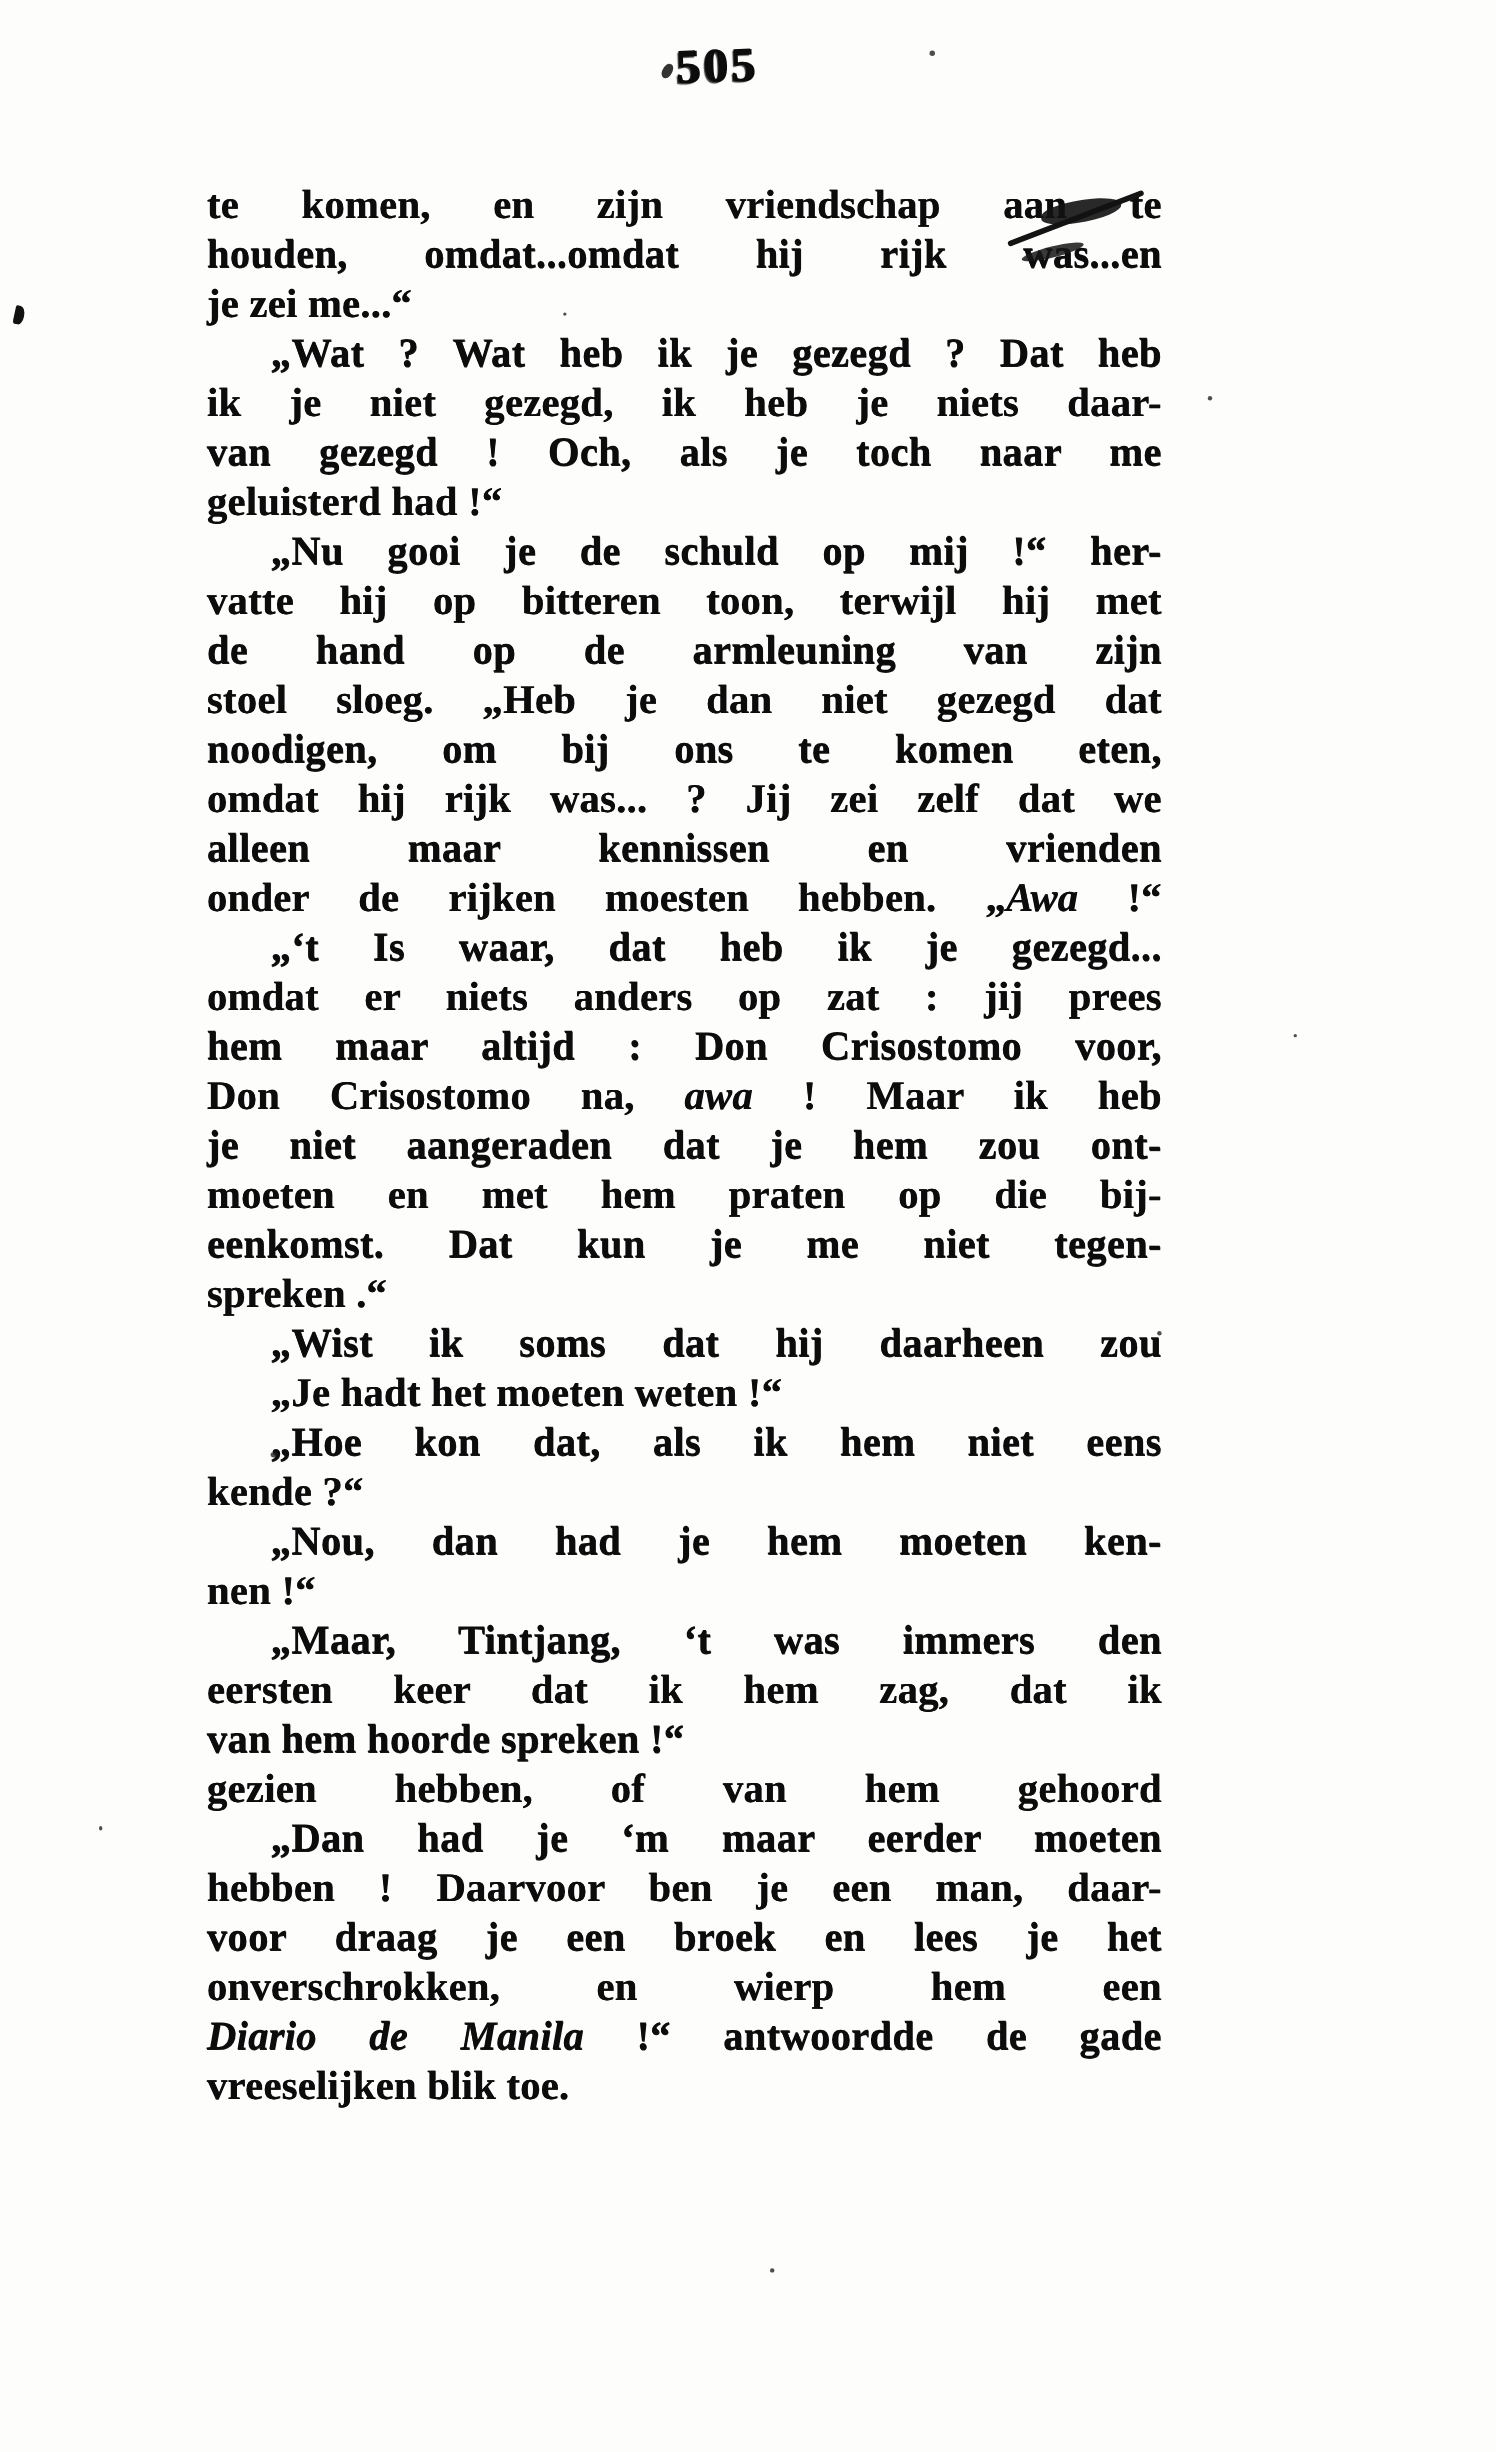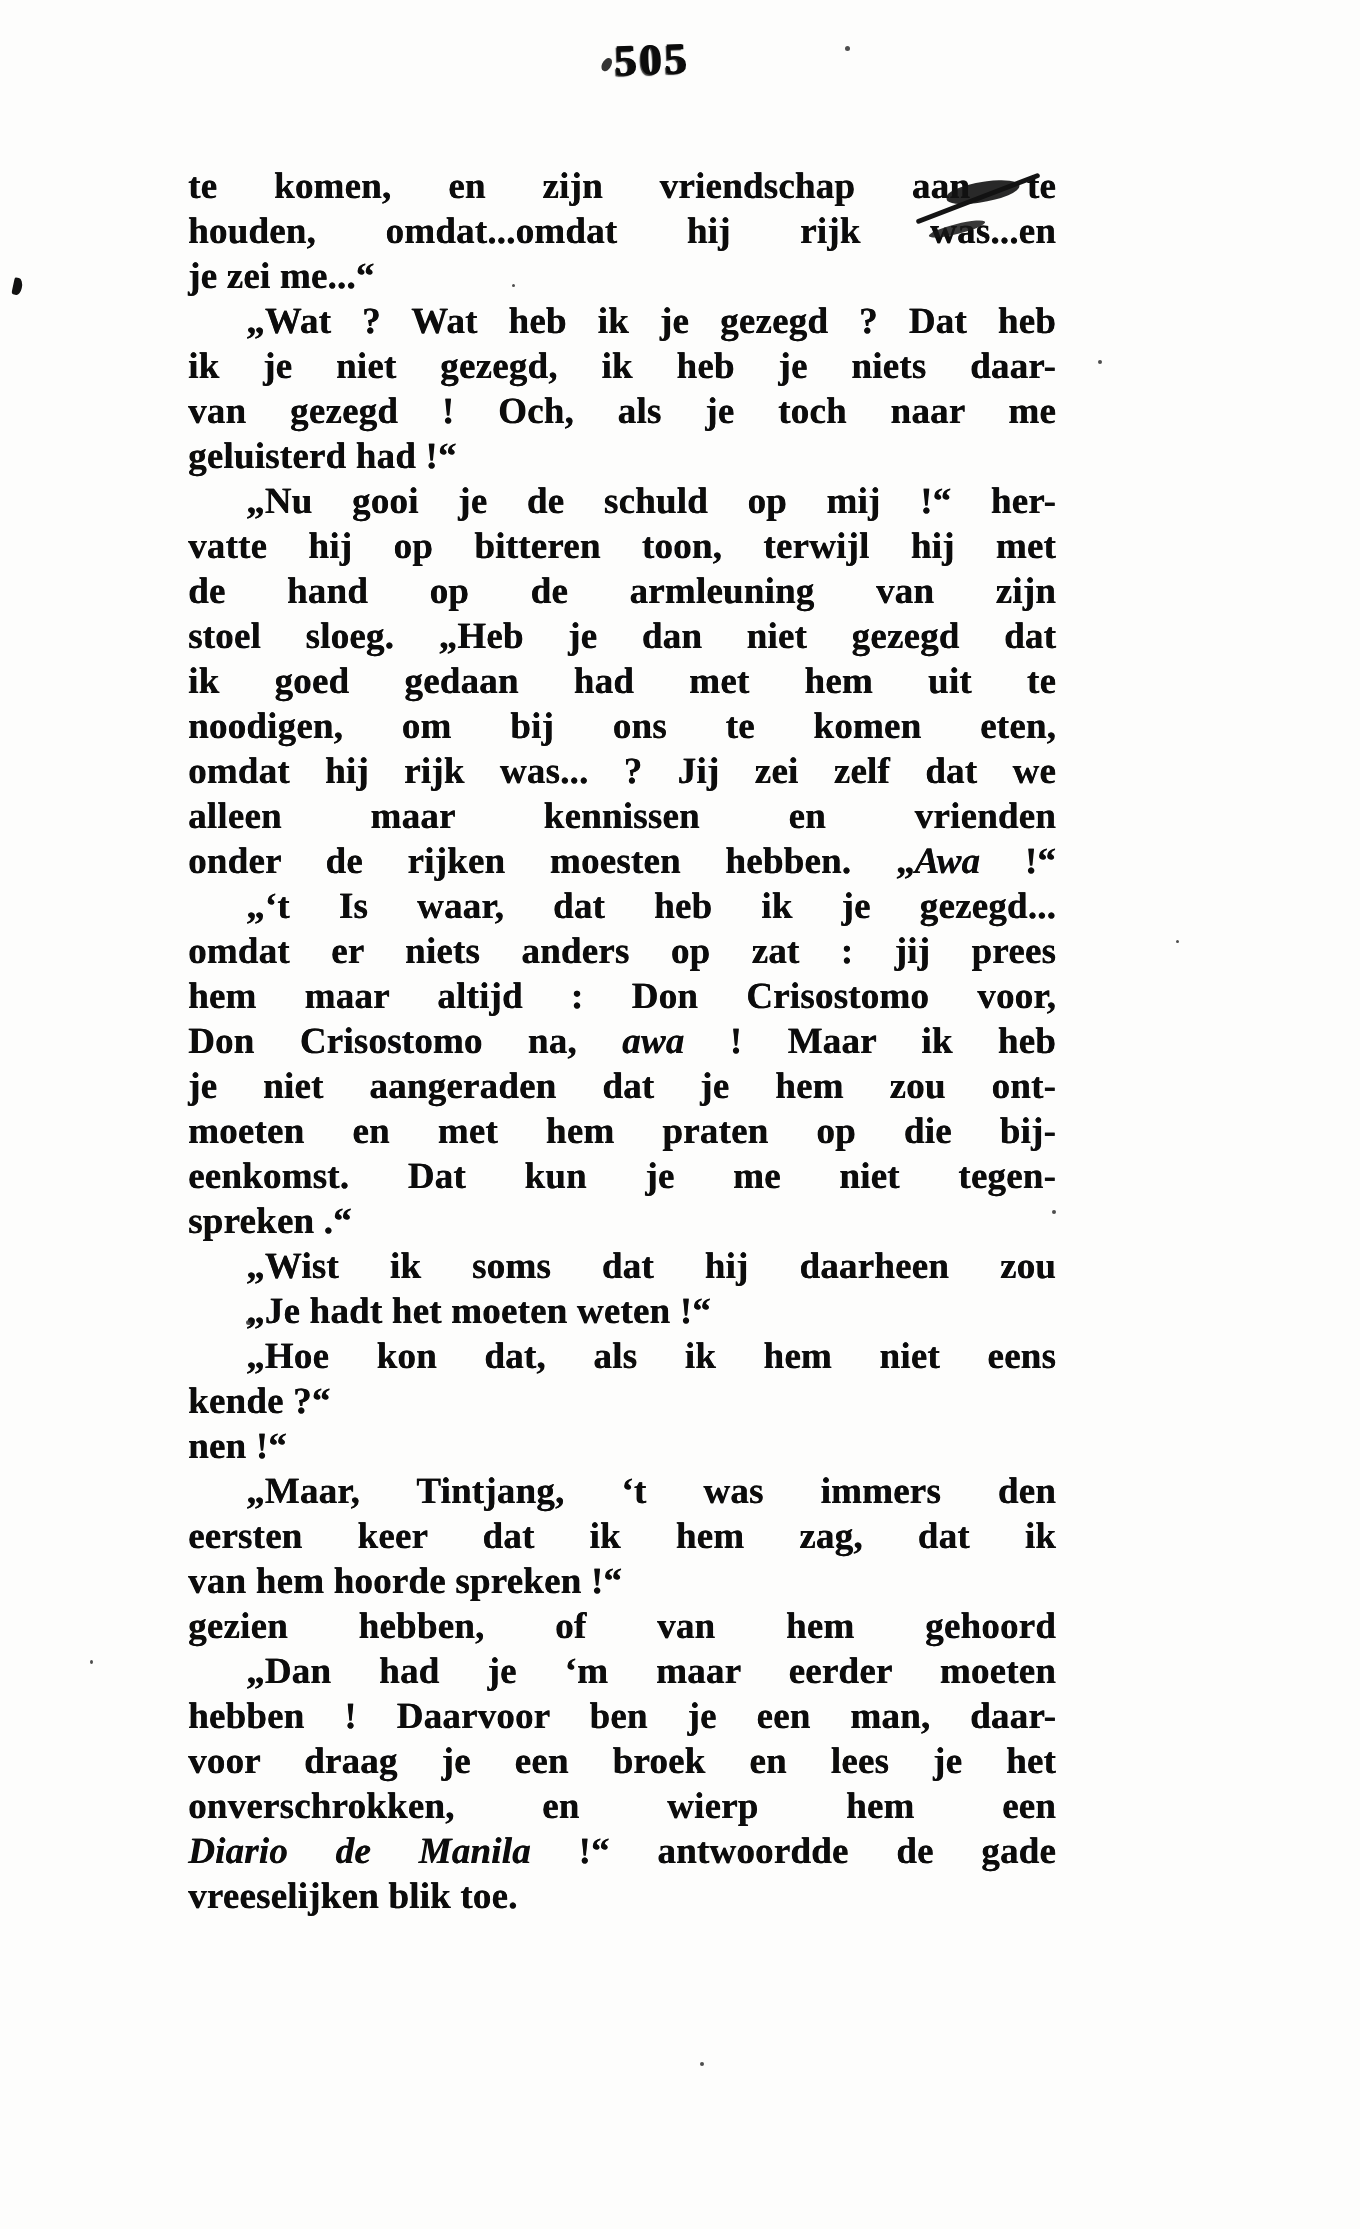--- a/index.html
+++ b/index.html
@@ -132,37 +132,37 @@
       <div class="line j"><span>houden, omdat...omdat hij rijk was...en</span></div>
       <div class="line"><span>je zei me...“</span></div>
       <div class="line j ind"><span>„Wat ? Wat heb ik je gezegd ? Dat heb</span></div>
       <div class="line j"><span>ik je niet gezegd, ik heb je niets daar-</span></div>
       <div class="line j"><span>van gezegd ! Och, als je toch naar me</span></div>
       <div class="line"><span>geluisterd had !“</span></div>
       <div class="line j ind"><span>„Nu gooi je de schuld op mij !“ her-</span></div>
       <div class="line j"><span>vatte hij op bitteren toon, terwijl hij met</span></div>
       <div class="line j"><span>de hand op de armleuning van zijn</span></div>
       <div class="line j"><span>stoel sloeg. „Heb je dan niet gezegd dat</span></div>
-      <div class="line j"><span>ik goed gedaan had met hem uit te</span></div>
       <div class="line j"><span>noodigen, om bij ons te komen eten,</span></div>
       <div class="line j"><span>omdat hij rijk was... ? Jij zei zelf dat we</span></div>
       <div class="line j"><span>alleen maar kennissen en vrienden</span></div>
       <div class="line j"><span>onder de rijken moesten hebben. „</span><span class="it">Awa</span><span> !“</span></div>
       <div class="line j ind"><span>„‘t Is waar, dat heb ik je gezegd...</span></div>
       <div class="line j"><span>omdat er niets anders op zat : jij prees</span></div>
       <div class="line j"><span>hem maar altijd : Don Crisostomo voor,</span></div>
       <div class="line j"><span>Don Crisostomo na, </span><span class="it">awa</span><span> ! Maar ik heb</span></div>
       <div class="line j"><span>je niet aangeraden dat je hem zou ont-</span></div>
       <div class="line j"><span>moeten en met hem praten op die bij-</span></div>
       <div class="line j"><span>eenkomst. Dat kun je me niet tegen-</span></div>
       <div class="line"><span>spreken .“</span></div>
       <div class="line j ind"><span>„Wist ik soms dat hij daarheen zou</span></div>
       <div class="line ind"><span>„Je hadt het moeten weten !“</span></div>
       <div class="line j ind"><span>„Hoe kon dat, als ik hem niet eens</span></div>
       <div class="line"><span>kende ?“</span></div>
+      <div class="line j ind"><span>„Nou, dan had je hem moeten ken-</span></div>
       <div class="line"><span>nen !“</span></div>
       <div class="line j ind"><span>„Maar, Tintjang, ‘t was immers den</span></div>
       <div class="line j"><span>eersten keer dat ik hem zag, dat ik</span></div>
       <div class="line"><span>van hem hoorde spreken !“</span></div>
       <div class="line j"><span>gezien hebben, of van hem gehoord</span></div>
       <div class="line j ind"><span>„Dan had je ‘m maar eerder moeten</span></div>
       <div class="line j"><span>hebben ! Daarvoor ben je een man, daar-</span></div>
       <div class="line j"><span>voor draag je een broek en lees je het</span></div>
       <div class="line j"><span>onverschrokken, en wierp hem een</span></div>
       <div class="line j"><span class="it">Diario de Manila</span><span> !“ antwoordde de gade</span></div>

